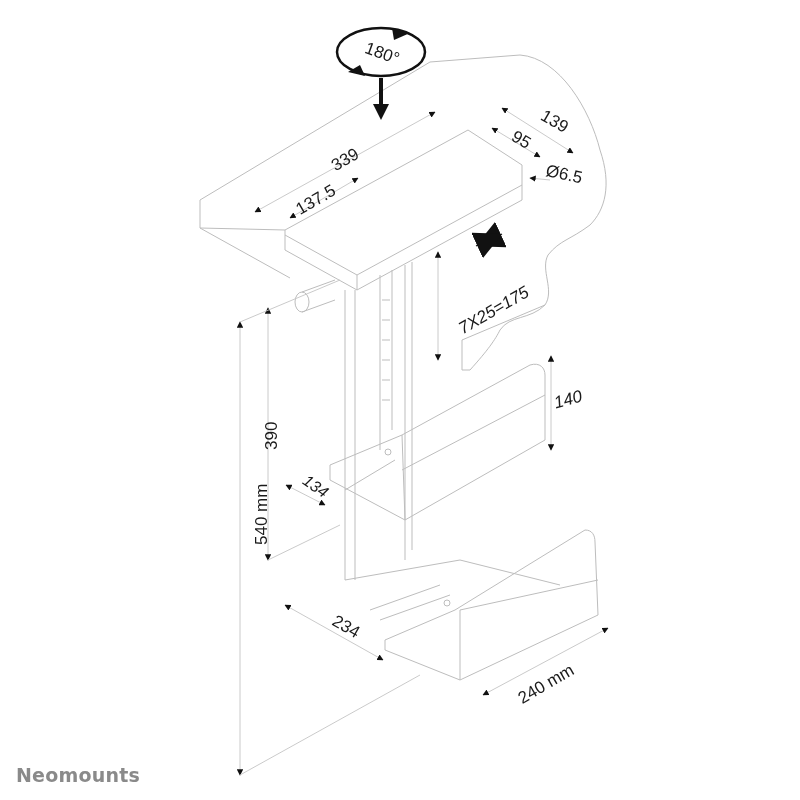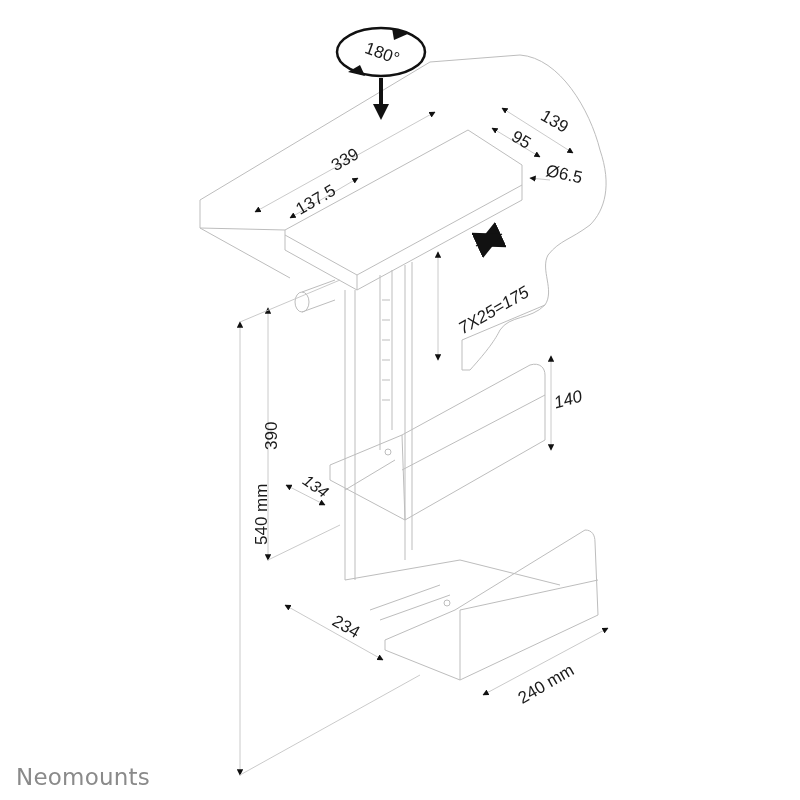--- a/index.html
+++ b/index.html
@@ -2,21 +2,21 @@
 <html><head>
   <meta charset="utf-8">
   <style>
     html, body { margin:0; padding:0; background:#ffffff; }
     body { width:800px; height:800px; position:relative; overflow:hidden; font-family:"Liberation Sans", sans-serif; }
     #stage { position:absolute; left:0; top:0; width:800px; height:800px; }
     svg text { font-family:"Liberation Sans", sans-serif; fill:#1a1a1a; }
     .ln { stroke:#bdbdbd; stroke-width:1; fill:none; }
     .dim { stroke:#c4c4c4; stroke-width:0.9; fill:none; }
     .arr { fill:#111; }
-    .brand { position:absolute; left:16px; top:764px; font-size:23px; font-weight:normal; color:#8a8a8a; letter-spacing:0.2px; font-family:"DejaVu Sans", sans-serif; }
+    .brand { position:absolute; left:16px; top:764px; font-size:19px; font-weight:bold; color:#8a8a8a; letter-spacing:0.2px; font-family:"DejaVu Sans", sans-serif; }
   </style>
 </head>
 <body>
 
 <div id="stage">
 <svg width="800" height="800" viewBox="0 0 800 800" xmlns="http://www.w3.org/2000/svg">
   <defs>
     <marker id="ah" viewBox="0 0 10 10" refX="9" refY="5" markerWidth="7" markerHeight="7" orient="auto-start-reverse">
       <path d="M0,0 L10,5 L0,10 z" fill="#111"></path>
     </marker>

